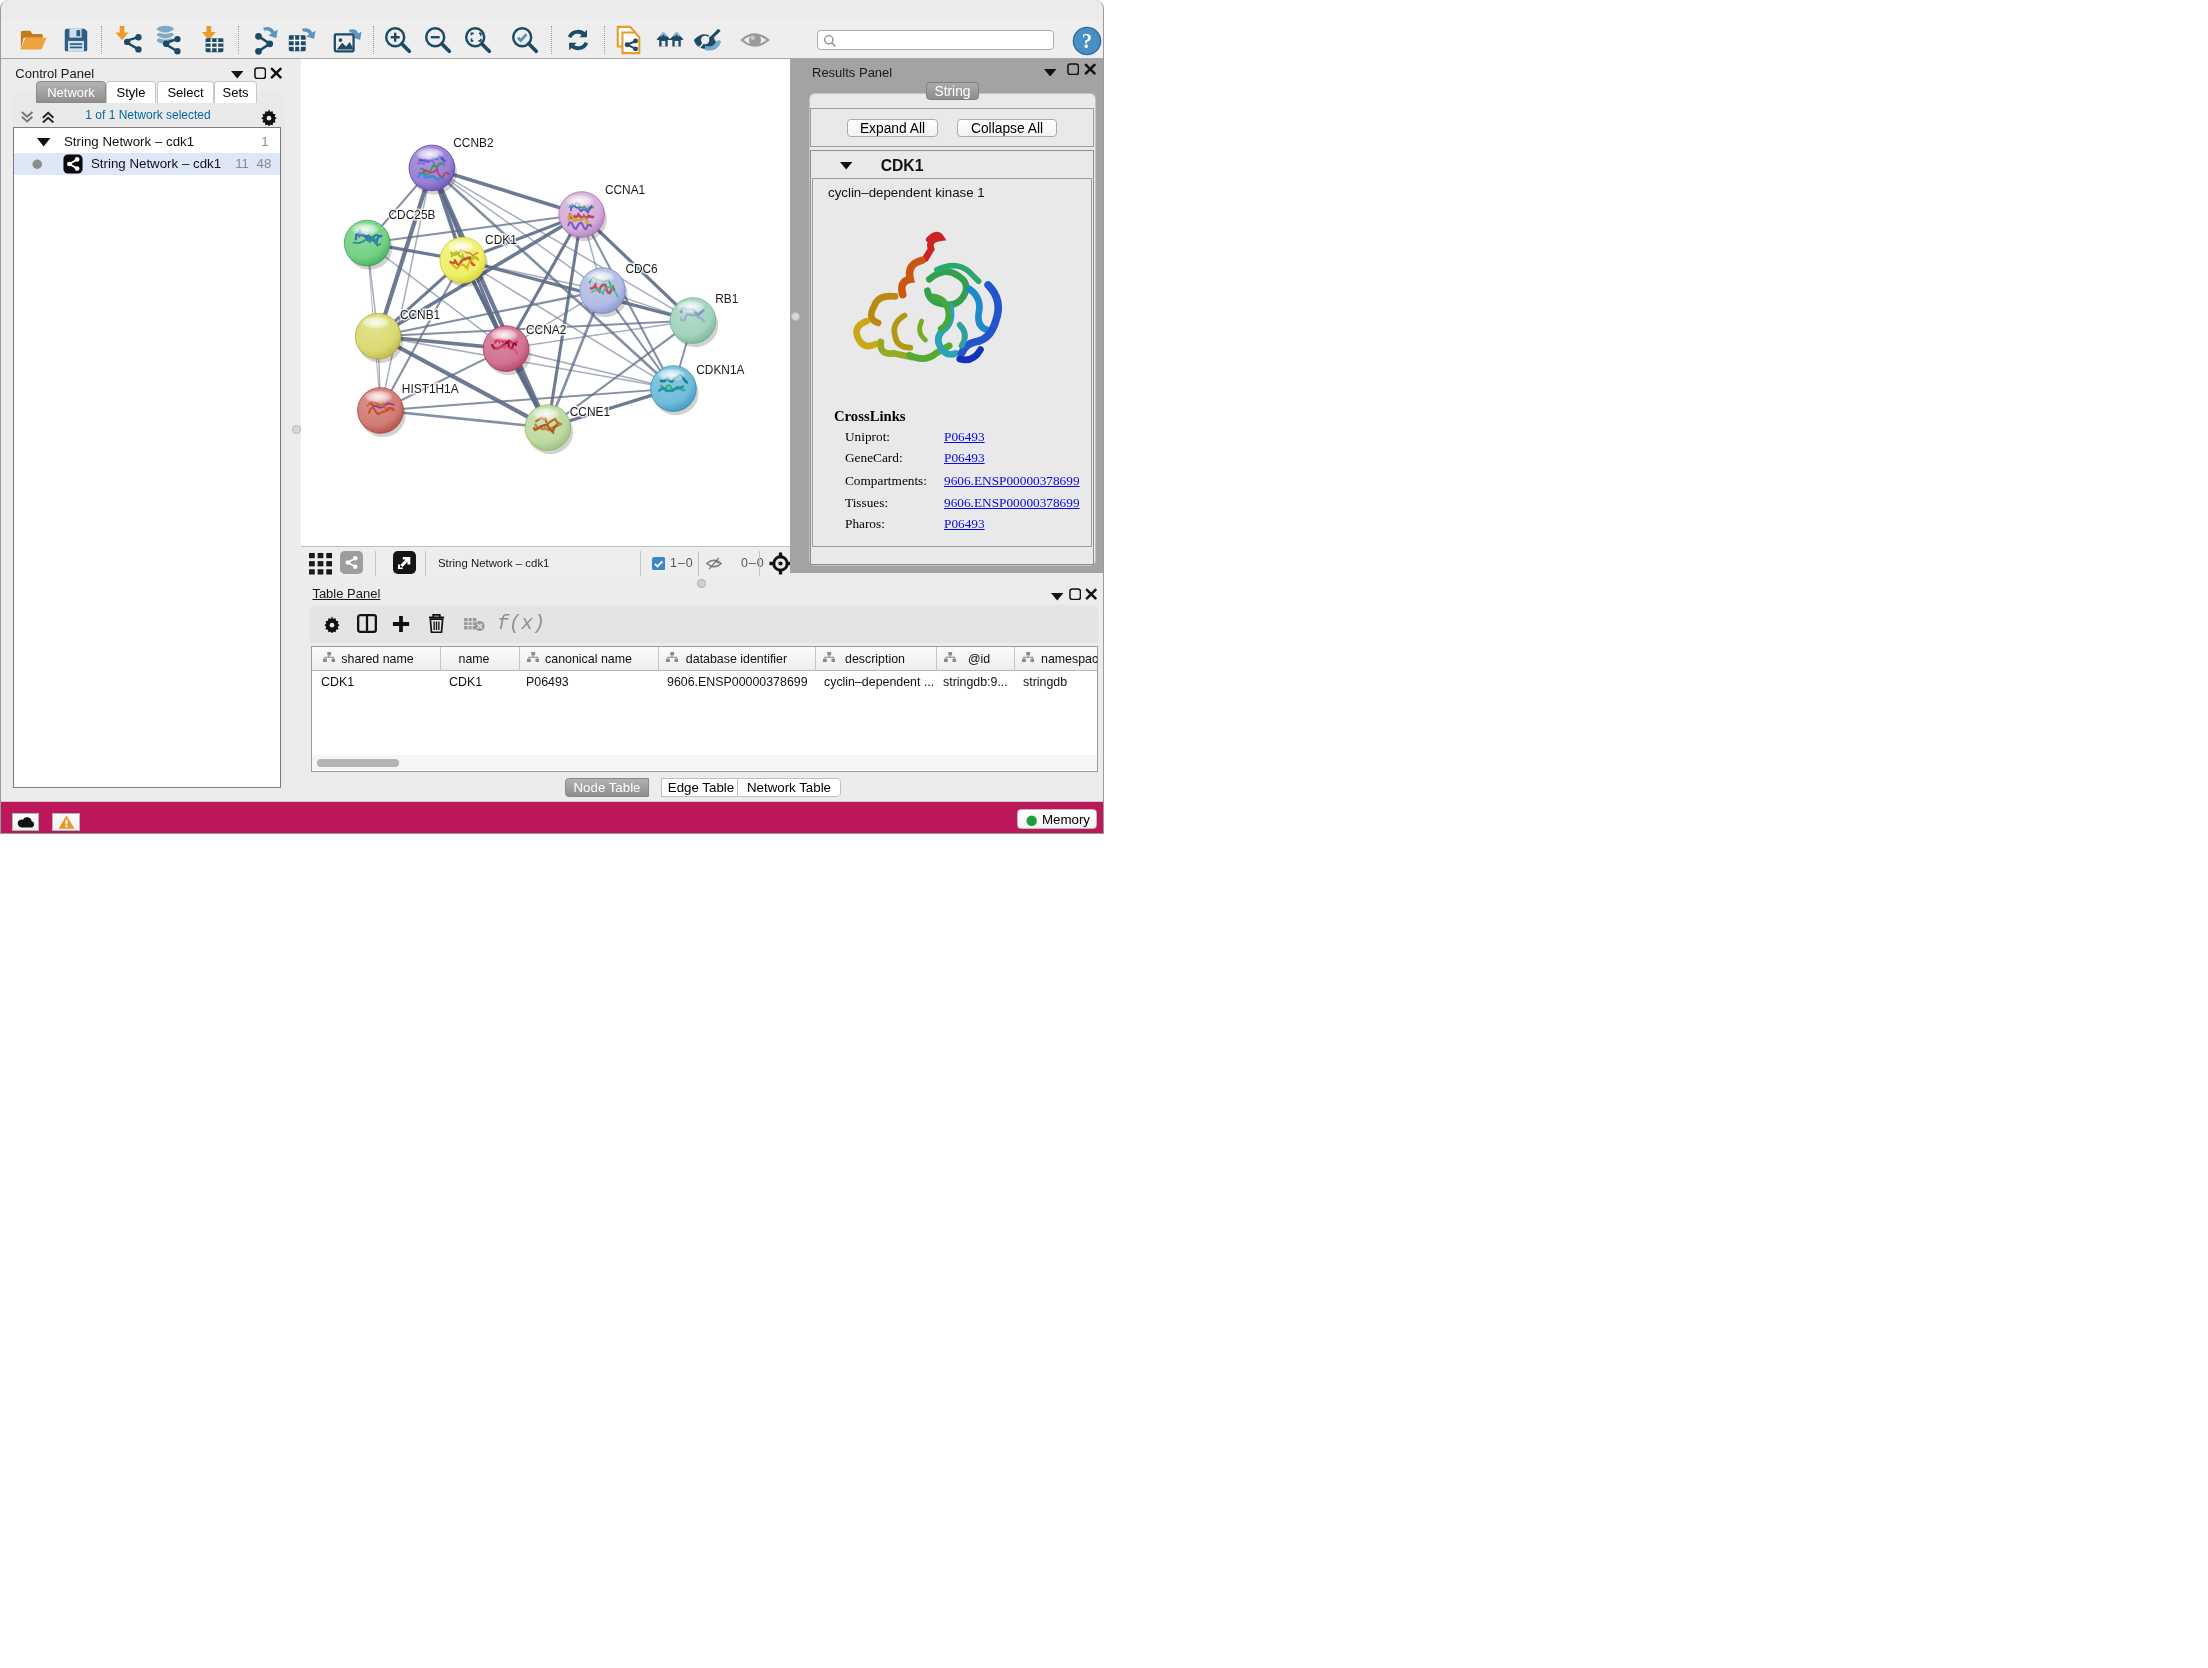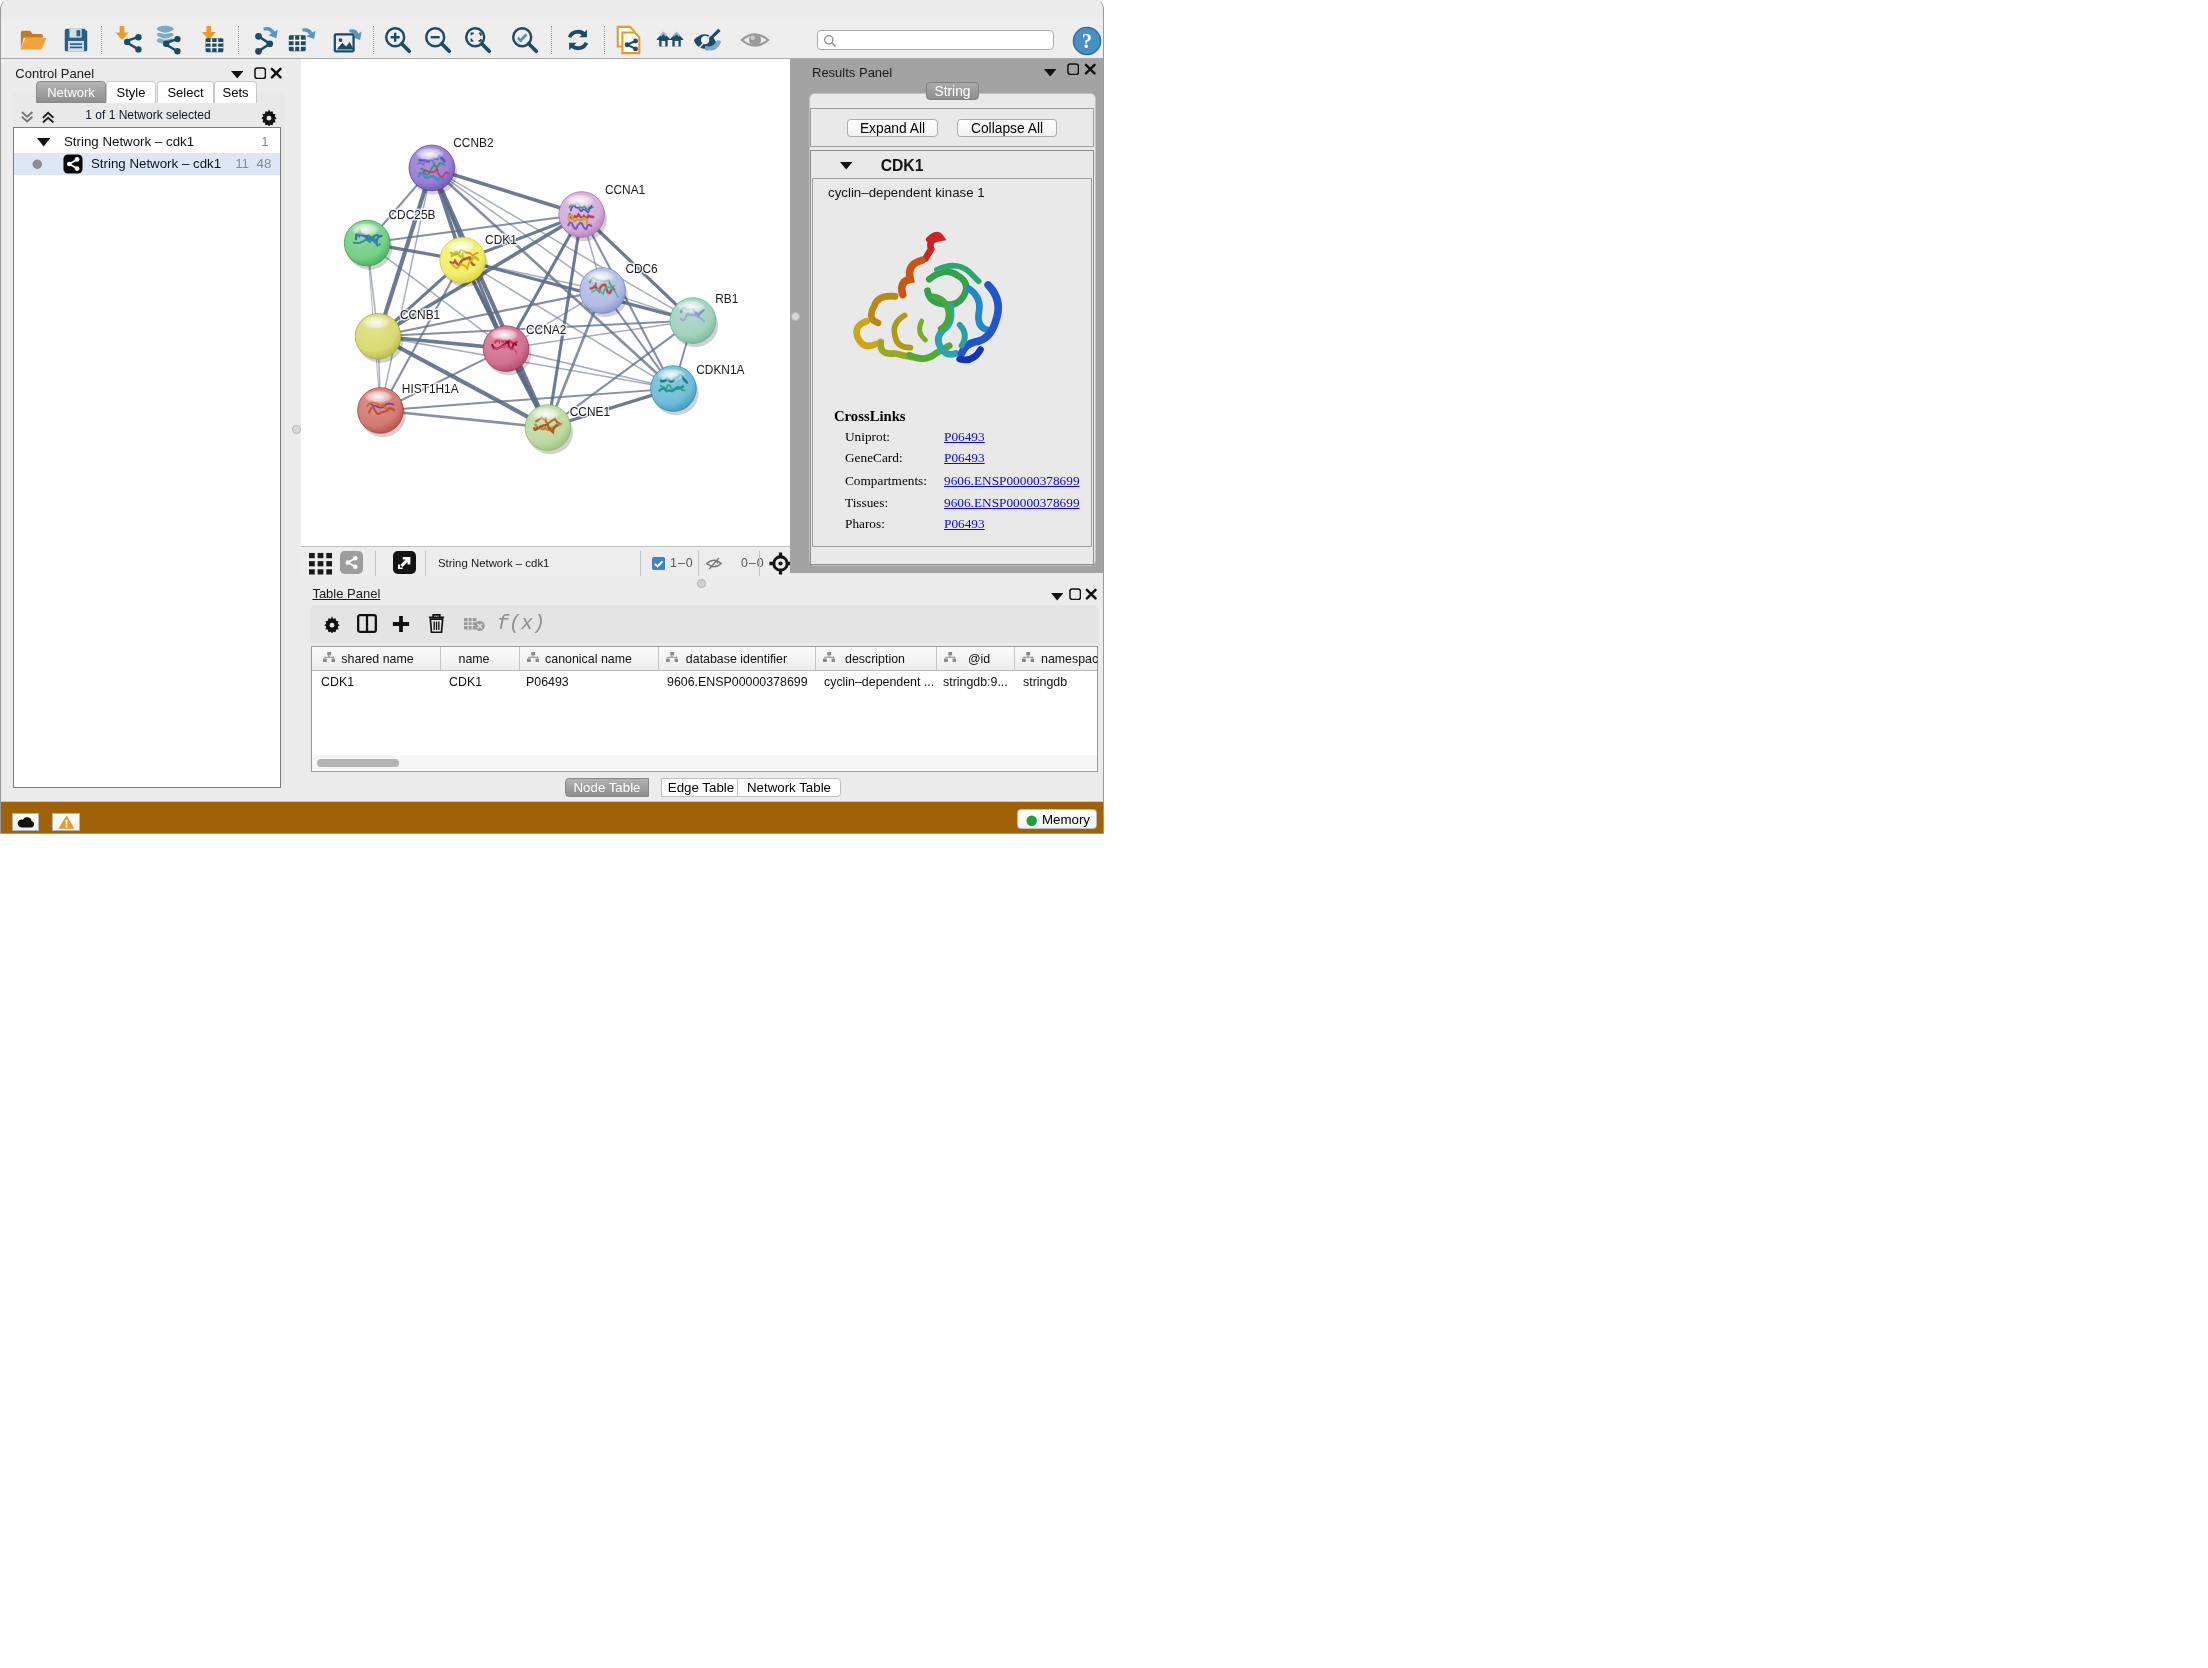--- a/index.html
+++ b/index.html
@@ -37,21 +37,21 @@
 
 #canvas{position:absolute;left:300px;top:59px;width:489px;height:487px;background:#fff;}
 #canvasbar{position:absolute;left:300px;top:546px;width:489px;height:32px;background:#ededed;
  border-top:1px solid #c0c0c0;}
 .cbsep{position:absolute;top:3.8px;height:25px;width:0;border-left:1px solid #c4c4c4;}
 
 #rpanel{position:absolute;left:789px;top:59px;width:315px;height:514px;background:#a3a3a3;}
 
 #tpanel{position:absolute;left:300px;top:578px;width:805px;height:223px;background:#ececec;}
 
-#statusbar{position:absolute;left:0;top:801px;width:1104px;height:33px;background:#a16207;
+#statusbar{position:absolute;left:0;top:801px;width:1104px;height:33px;background:#be185d;
  border-top:1px solid #c9c9c9;}
 .sbtn{position:absolute;top:10.5px;width:27.6px;height:18px;background:linear-gradient(#fdfdfd,#f0f0f0);
  border:1px solid #b4b4b4;}
 .rbtn{position:absolute;height:17.6px;background:linear-gradient(#ffffff,#f2f2f2);
  border:1px solid #ababab;border-radius:3.8px;font-size:13.8px;text-align:center;line-height:17px;color:#000;}
 .serif{position:absolute;font-family:"Liberation Serif",serif;font-size:13.3px;color:#000;}
 .rlink{position:absolute;font-family:"Liberation Serif",serif;font-size:13.3px;
  color:#0908e0;text-decoration:underline;}
 .thead{position:absolute;top:0;height:100%;line-height:21px;font-size:12.4px;color:#111;text-align:center;}
 .tcell{position:absolute;top:0;height:100%;line-height:20px;font-size:12.4px;color:#111;}
@@ -228,21 +228,21 @@
             <path d="M2 1 l5.5 5 L13 1"></path>
             <path d="M2 6 l5.5 5 L13 6"></path>
           </g>
         </svg>
    <svg style="position:absolute;left:29.5px;top:5.7px" width="14.3" height="12.4" viewBox="0 0 15 13">
           <g fill="none" stroke="#222" stroke-width="2">
             <path d="M2 12 L7.5 7 L13 12"></path>
             <path d="M2 7 L7.5 2 L13 7"></path>
           </g>
         </svg>
-   <div style="position:absolute;left:0;top:2.9px;width:273px;text-align:center;font-size:12px;color:#0f172a;">1 of 1 Network selected</div>
+   <div style="position:absolute;left:0;top:2.9px;width:273px;text-align:center;font-size:12px;color:#0369a1;">1 of 1 Network selected</div>
    <svg style="position:absolute;left:248px;top:2.9px" width="18" height="18" viewBox="0 0 20 20">
           <path fill="#111" d="M10 1.5 l1.2 2.6 2.8-.6 .5 2.8 2.8 .6 -1 2.6 2.2 1.8 -2.2 1.8 1 2.6 -2.8 .6 -.5 2.8 -2.8-.6 -1.2 2.6 -1.2-2.6 -2.8 .6 -.5-2.8 -2.8-.6 1-2.6 L1.5 11.3 3.7 9.5 2.7 6.9 5.5 6.3 6 3.5 l2.8 .6z"></path>
           <circle cx="10" cy="11.3" r="2.6" fill="#e9e9e9"></circle>
         </svg>
   </div>
   <div id="cp-tree">
    <div class="trow" style="top:2.9px;">
     <svg style="position:absolute;left:23px;top:7.6px" width="13.3" height="8.6" viewBox="0 0 14 9">
             <path d="M0 0 h14 l-7 9z" fill="#111"></path>
           </svg>

